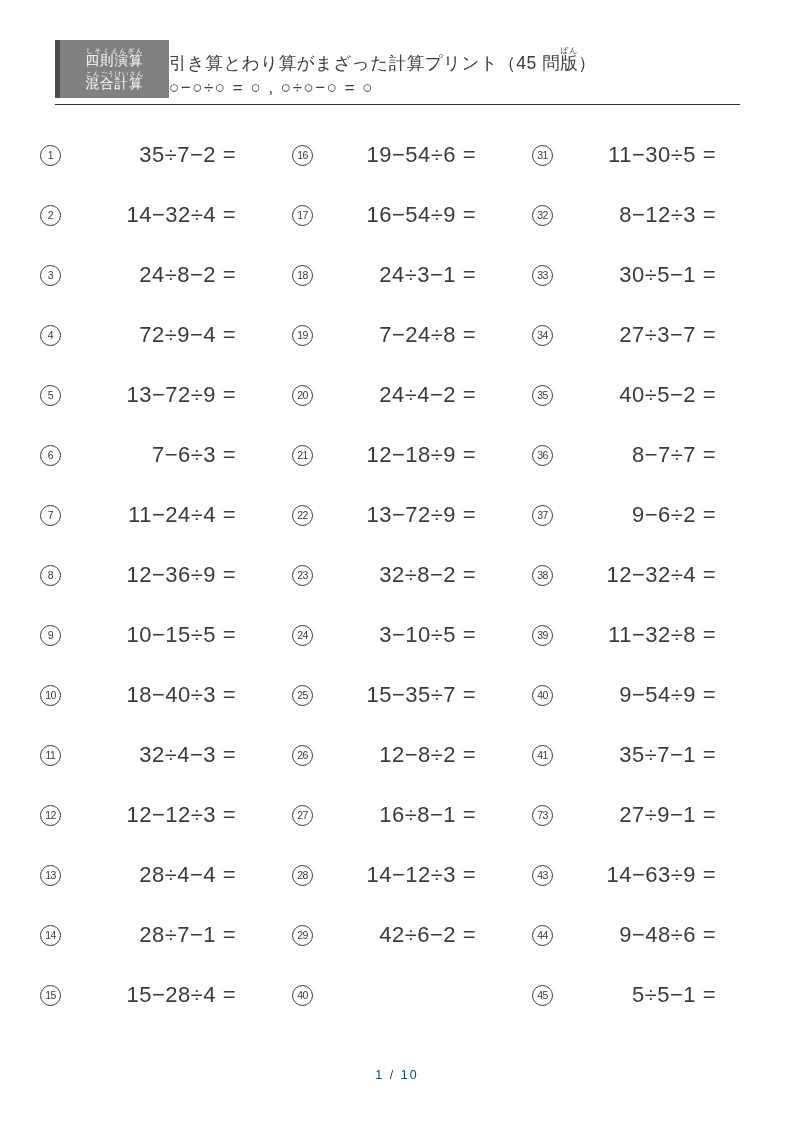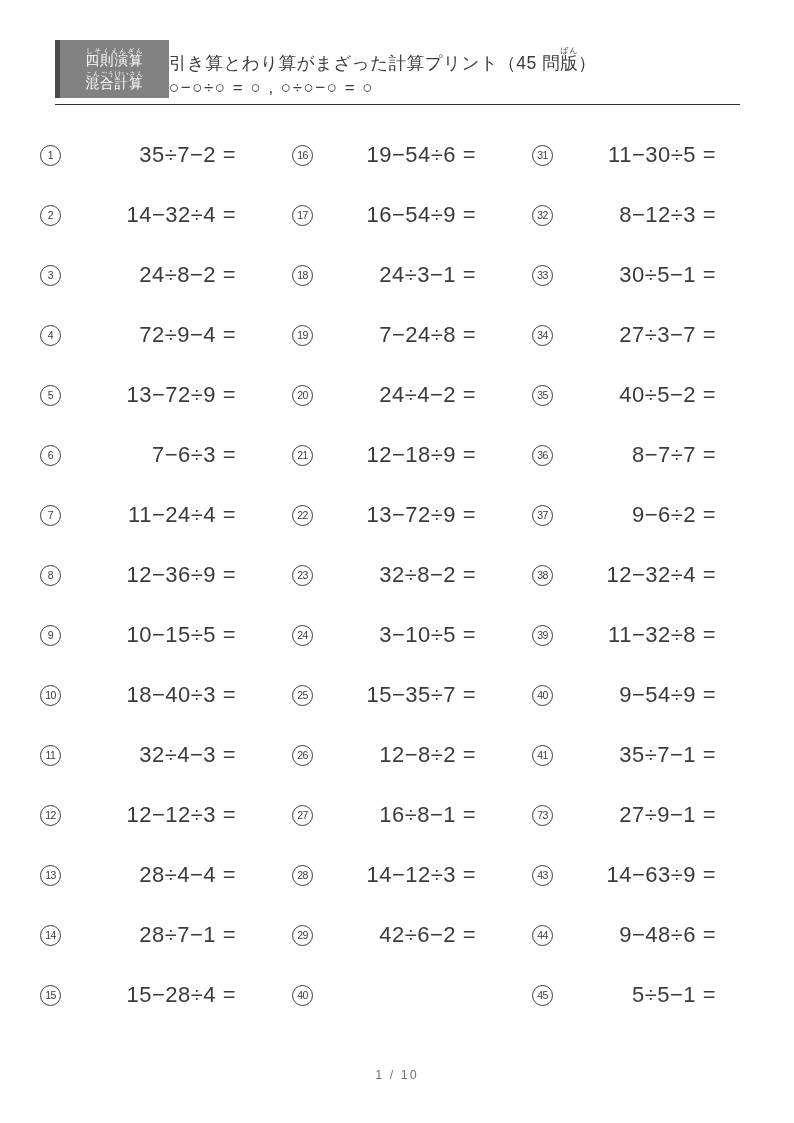--- a/index.html
+++ b/index.html
@@ -111,21 +111,21 @@
 
   
   .footer {
     position: absolute;
     left: 0;
     right: 0;
     top: 1068px;
     text-align: center;
     font-size: 12.5px;
     letter-spacing: 2px;
-    color: #737373;
+    color: #0c4a6e;
   }
 </style>
 </head>
 <body>
 
 <div class="page">
 
   <div class="header">
     <div class="badge">
       <ruby><span>四則演算</span><rt>しそくえんざん</rt></ruby>

